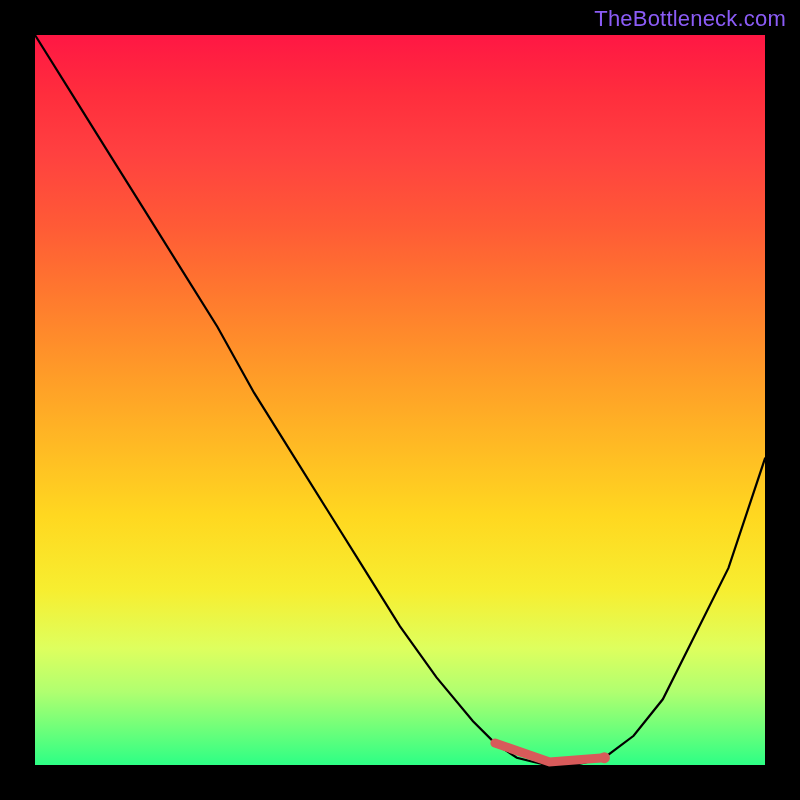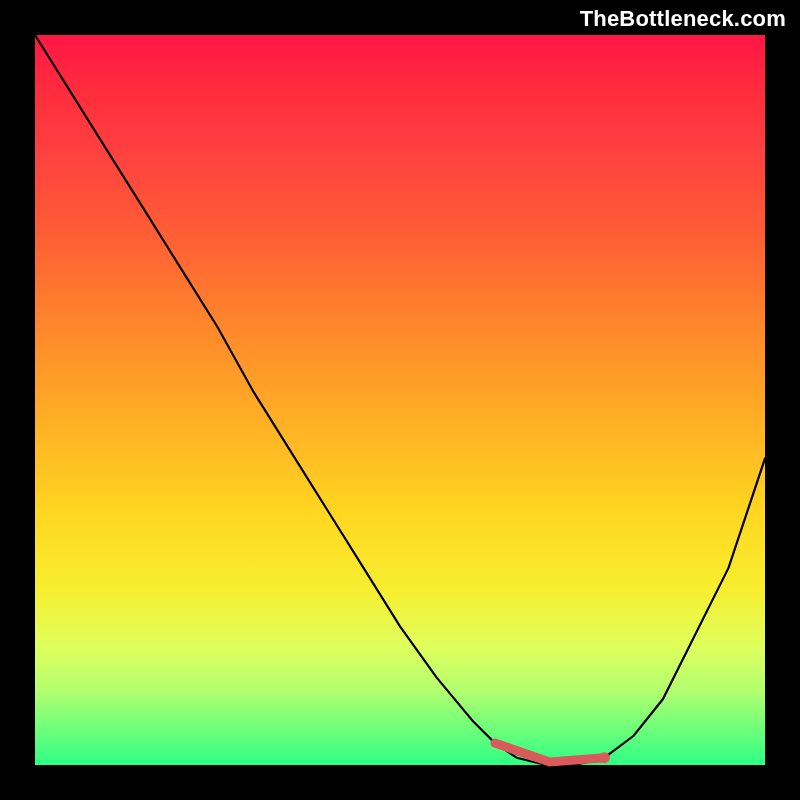--- a/index.html
+++ b/index.html
@@ -56,23 +56,23 @@
     stroke-linecap: round;
   }
   .valley {
     fill: none;
     stroke-linecap: round;
   }
   .watermark {
     position: absolute;
     top: 6px;
     right: 14px;
-    color: #ffffff;
+    color: #8b5cf6;
     font-size: 22px;
-    font-weight: 700;
+    font-weight: 400;
     letter-spacing: 0.2px;
     user-select: none;
   }
 </style>
 </head>
 <body>
 
 <div class="frame">
 
   <div class="plot-area">

